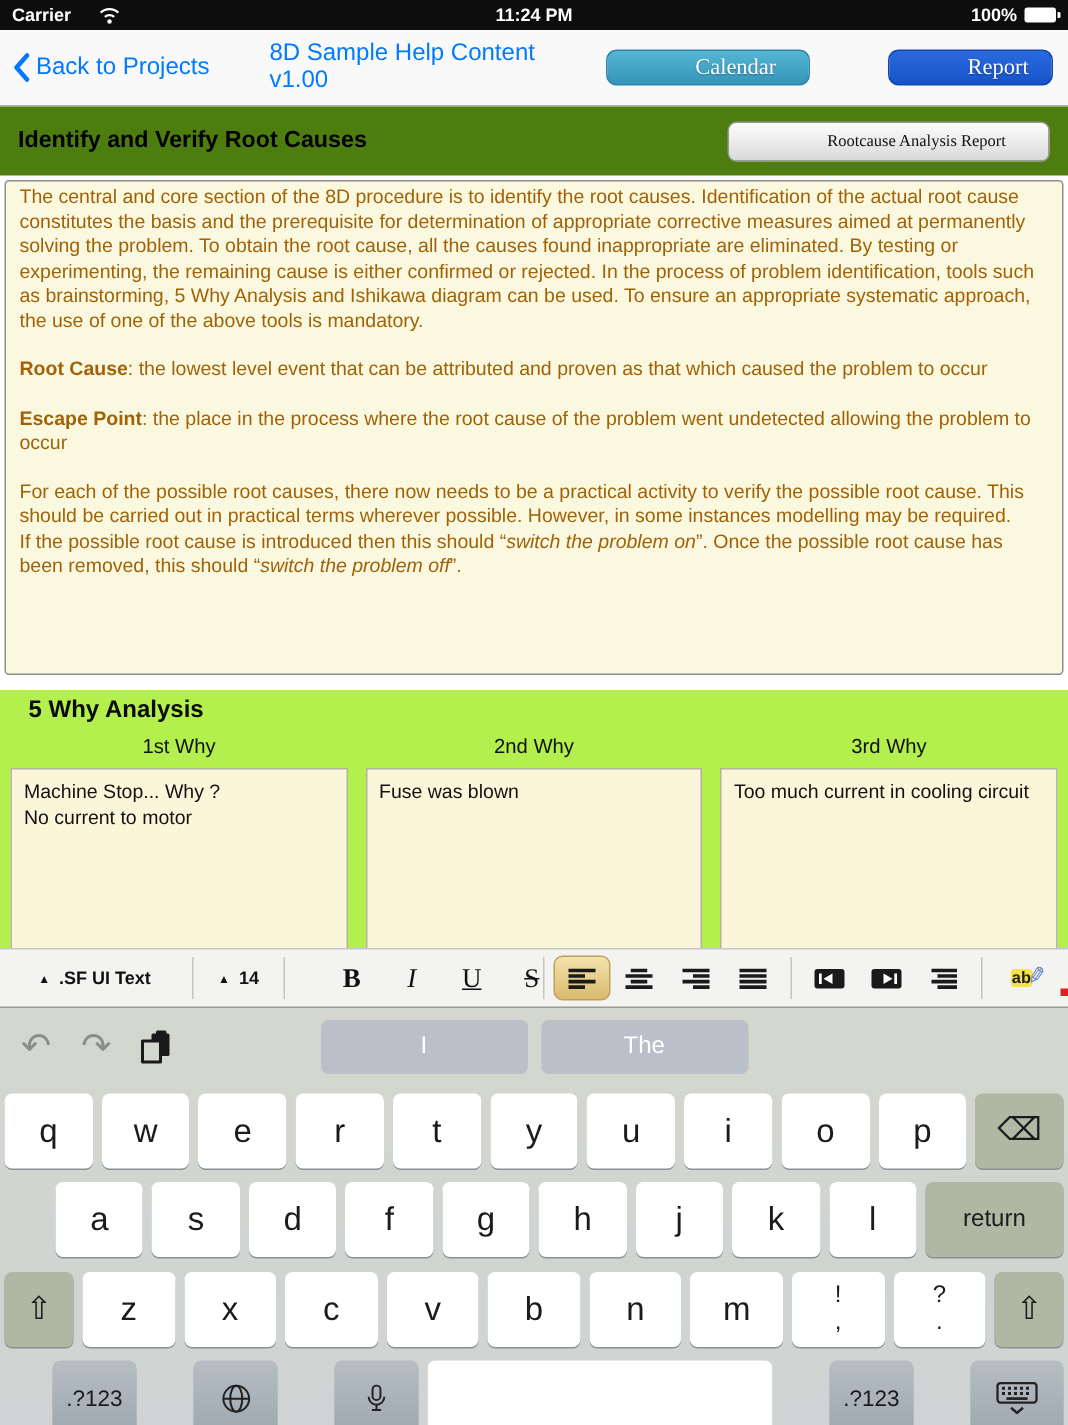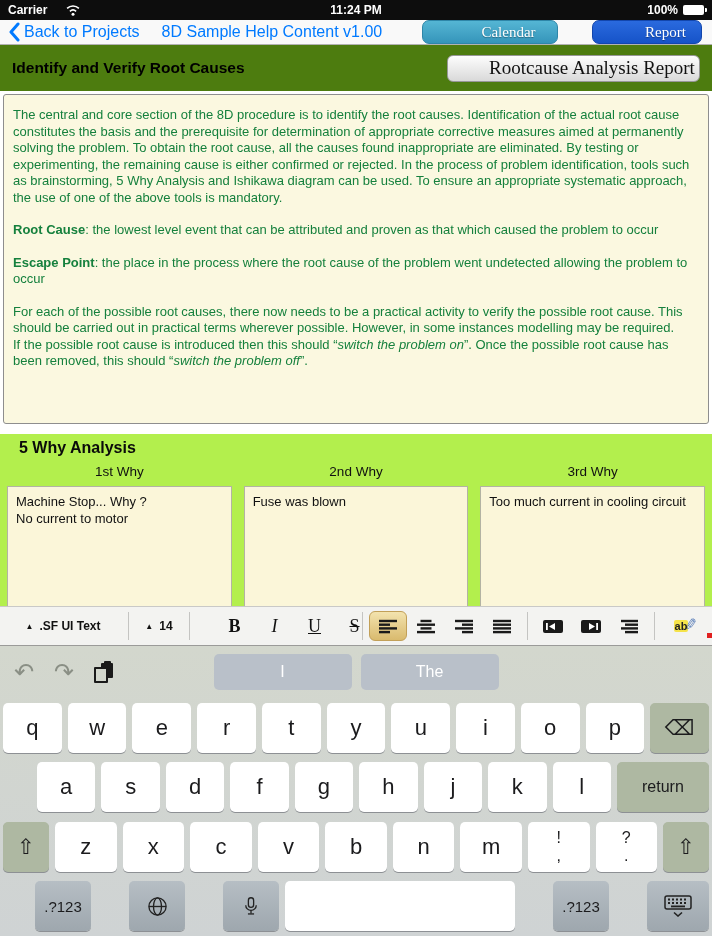--- a/index.html
+++ b/index.html
@@ -10,40 +10,40 @@
   
   .status-bar { height:20px; background:#0d0d0d; color:#fff; display:flex;
     align-items:center; padding:0 8px; font-size:12px; font-weight:600; }
   .status-left { display:flex; align-items:center; gap:18px; width:180px; }
   .status-center { flex:1; text-align:center; font-weight:700; }
   .status-right { width:180px; display:flex; justify-content:flex-end; align-items:center; gap:5px; }
   .battery { width:21px; height:10px; background:#fff; border-radius:2px; position:relative; }
   .battery:after { content:""; position:absolute; right:-3px; top:3px; width:2px; height:4px; background:#fff; border-radius:0 1px 1px 0; }
 
   
-  .nav-bar { height:25px; background:#f9f9f9; border-bottom:1px solid #b2b2b2;
-    display:flex; align-items:center; padding:0 8px; }
+  .nav-bar { height:51px; background:#f9f9f9; border-bottom:1px solid #b2b2b2;
+    display:flex; align-items:center; padding:0 8px;gap:18px; }
   .back-link { display:flex; align-items:center; gap:4px; color:#007aff; font-size:16px; cursor:pointer; }
   .nav-title { color:#007aff; font-size:16px; margin-left:22px; flex:1; }
   .nav-btn { height:24px; border-radius:7px; color:#fff; font-size:15px; display:flex;
     align-items:center; justify-content:center; text-shadow:0 1px 1px rgba(0,0,0,.35); cursor:pointer; }
   .calendar-btn { width:136px; background:linear-gradient(#55b6d4,#3595ba); border:1px solid #2e86a8; margin-right:34px; }
   .report-btn { width:110px; background:linear-gradient(#2a6ade,#1653c8); border:1px solid #1246ad; margin-right:2px; }
 
   
   .content-header { height:46px; display:flex; align-items:center; padding:0 12px 0 12px; background:#4d7c0f; }
   .content-title { font-size:15.5px; font-weight:bold; color:#000; flex:1; }
-  .rootcause-btn { width:253px; height:27px; border:1px solid #979797; border-radius:6px;
-    background:linear-gradient(#fdfdfd,#d9d9d9); font-size:19px; color:#111;
+  .rootcause-btn { width:215px; height:27px; border:1px solid #979797; border-radius:6px;
+    background:linear-gradient(#fdfdfd,#d9d9d9); font-size:11px; color:#111;
     display:flex; align-items:center; justify-content:center; cursor:pointer; }
 
   
   .help-panel { margin:3px 3px 10px 3px; height:330px; background:#fbf8e0;
-    border:1px solid #8e8e8e; border-radius:3px; padding:12px 9px; font-size:13px;
-    line-height:16.5px; color:#15803d; overflow:hidden; }
+    border:1px solid #8e8e8e; border-radius:3px; padding:2px 9px; font-size:13px;
+    line-height:16.5px; color:#a16207; overflow:hidden; }
   .help-panel p { margin-bottom:16px; }
   .help-panel b { font-weight:bold; }
   .ital { font-style:italic; }
 
   
   .five-why { height:172px; background:#b3ef4d; overflow:hidden; padding-top:5px; }
   .five-why-title { font-size:16px; font-weight:bold; color:#0a0a0a; padding-left:19px; margin-bottom:7px; }
   .why-headers { display:flex; gap:12px; padding:0 7px; margin-bottom:7px; }
   .why-headers div { flex:1; text-align:center; font-size:13.5px; color:#111; }
   .why-boxes { display:flex; gap:12px; padding:0 7px; }

